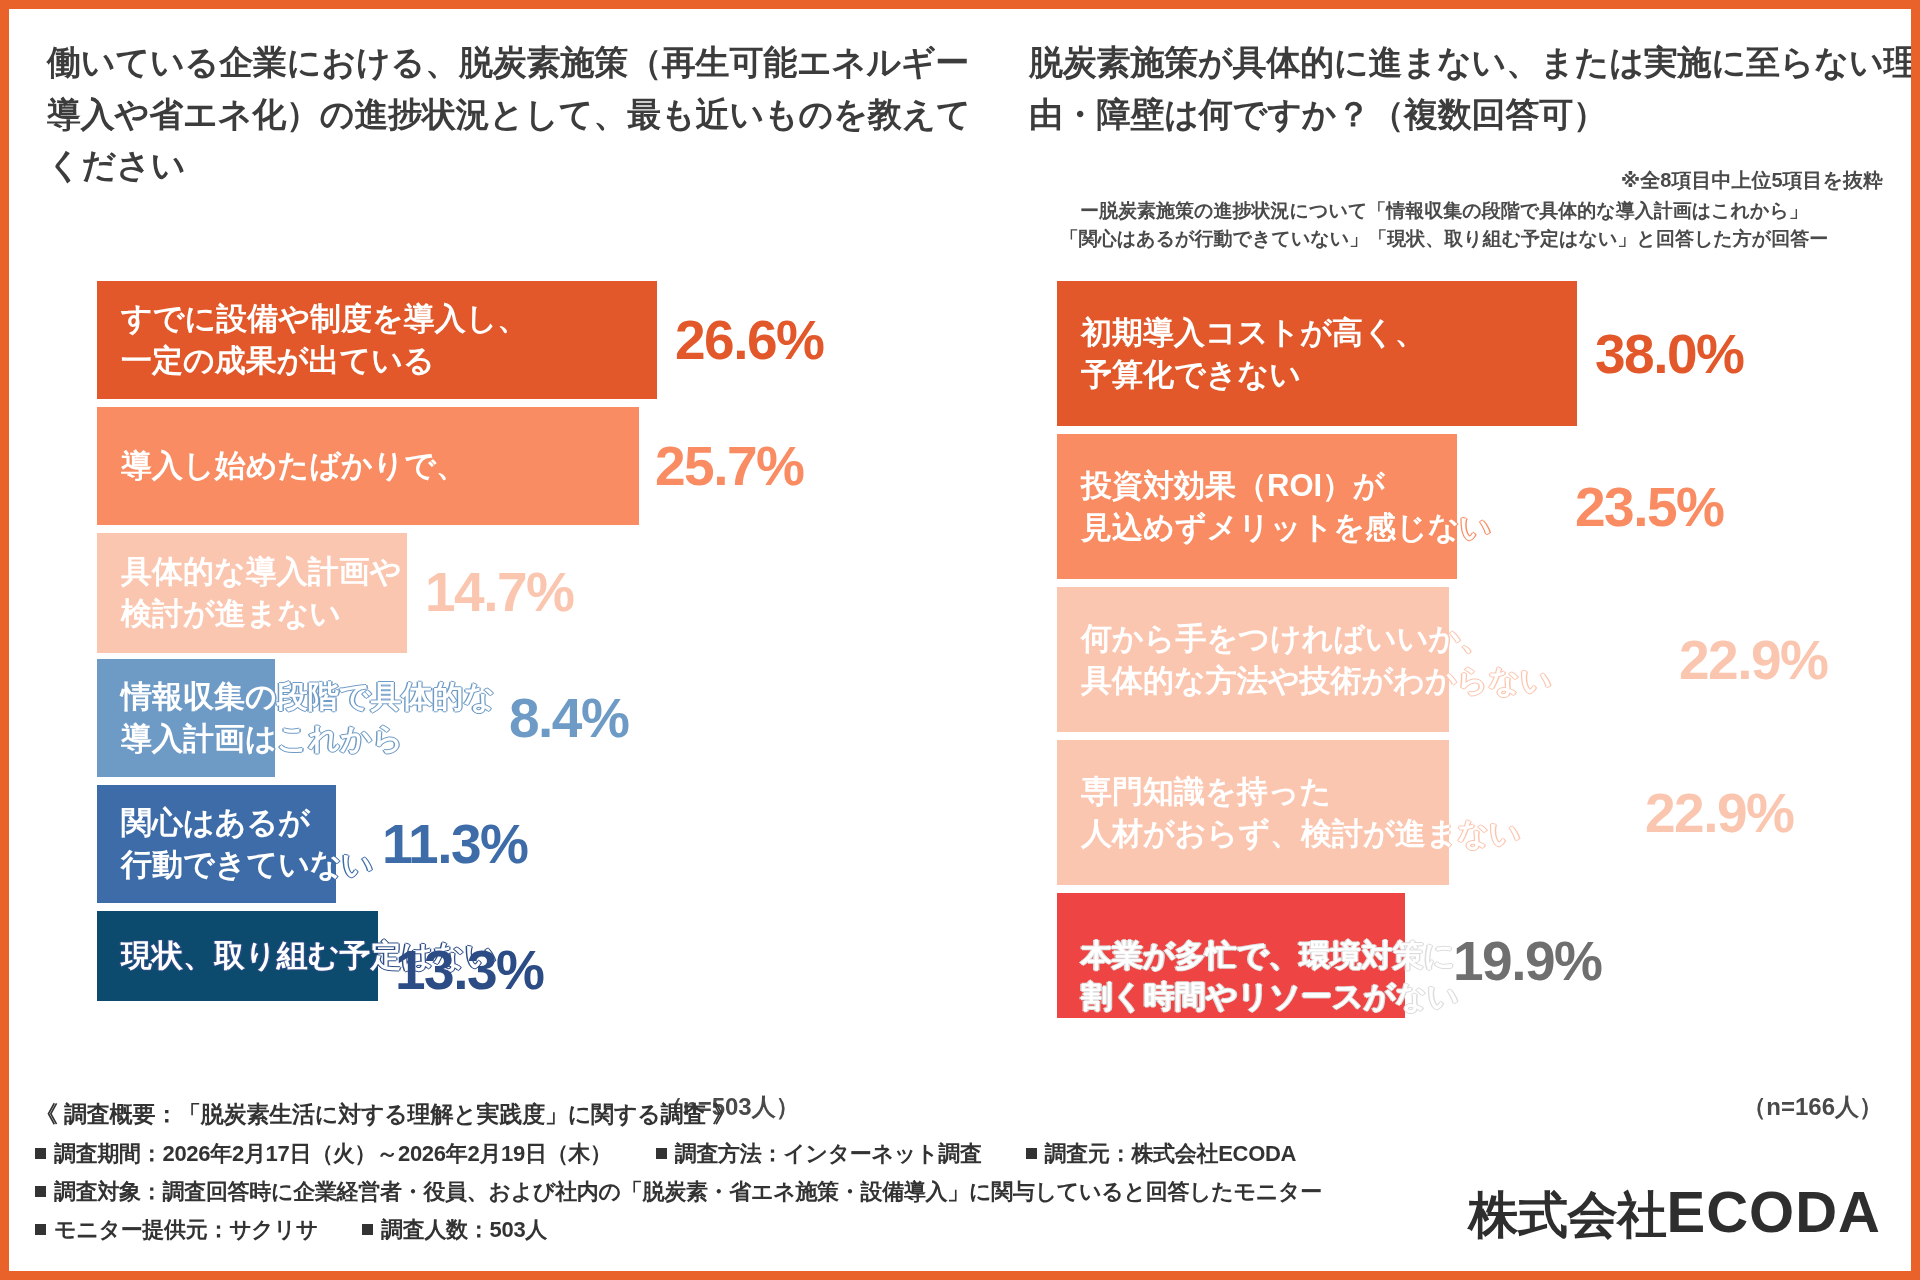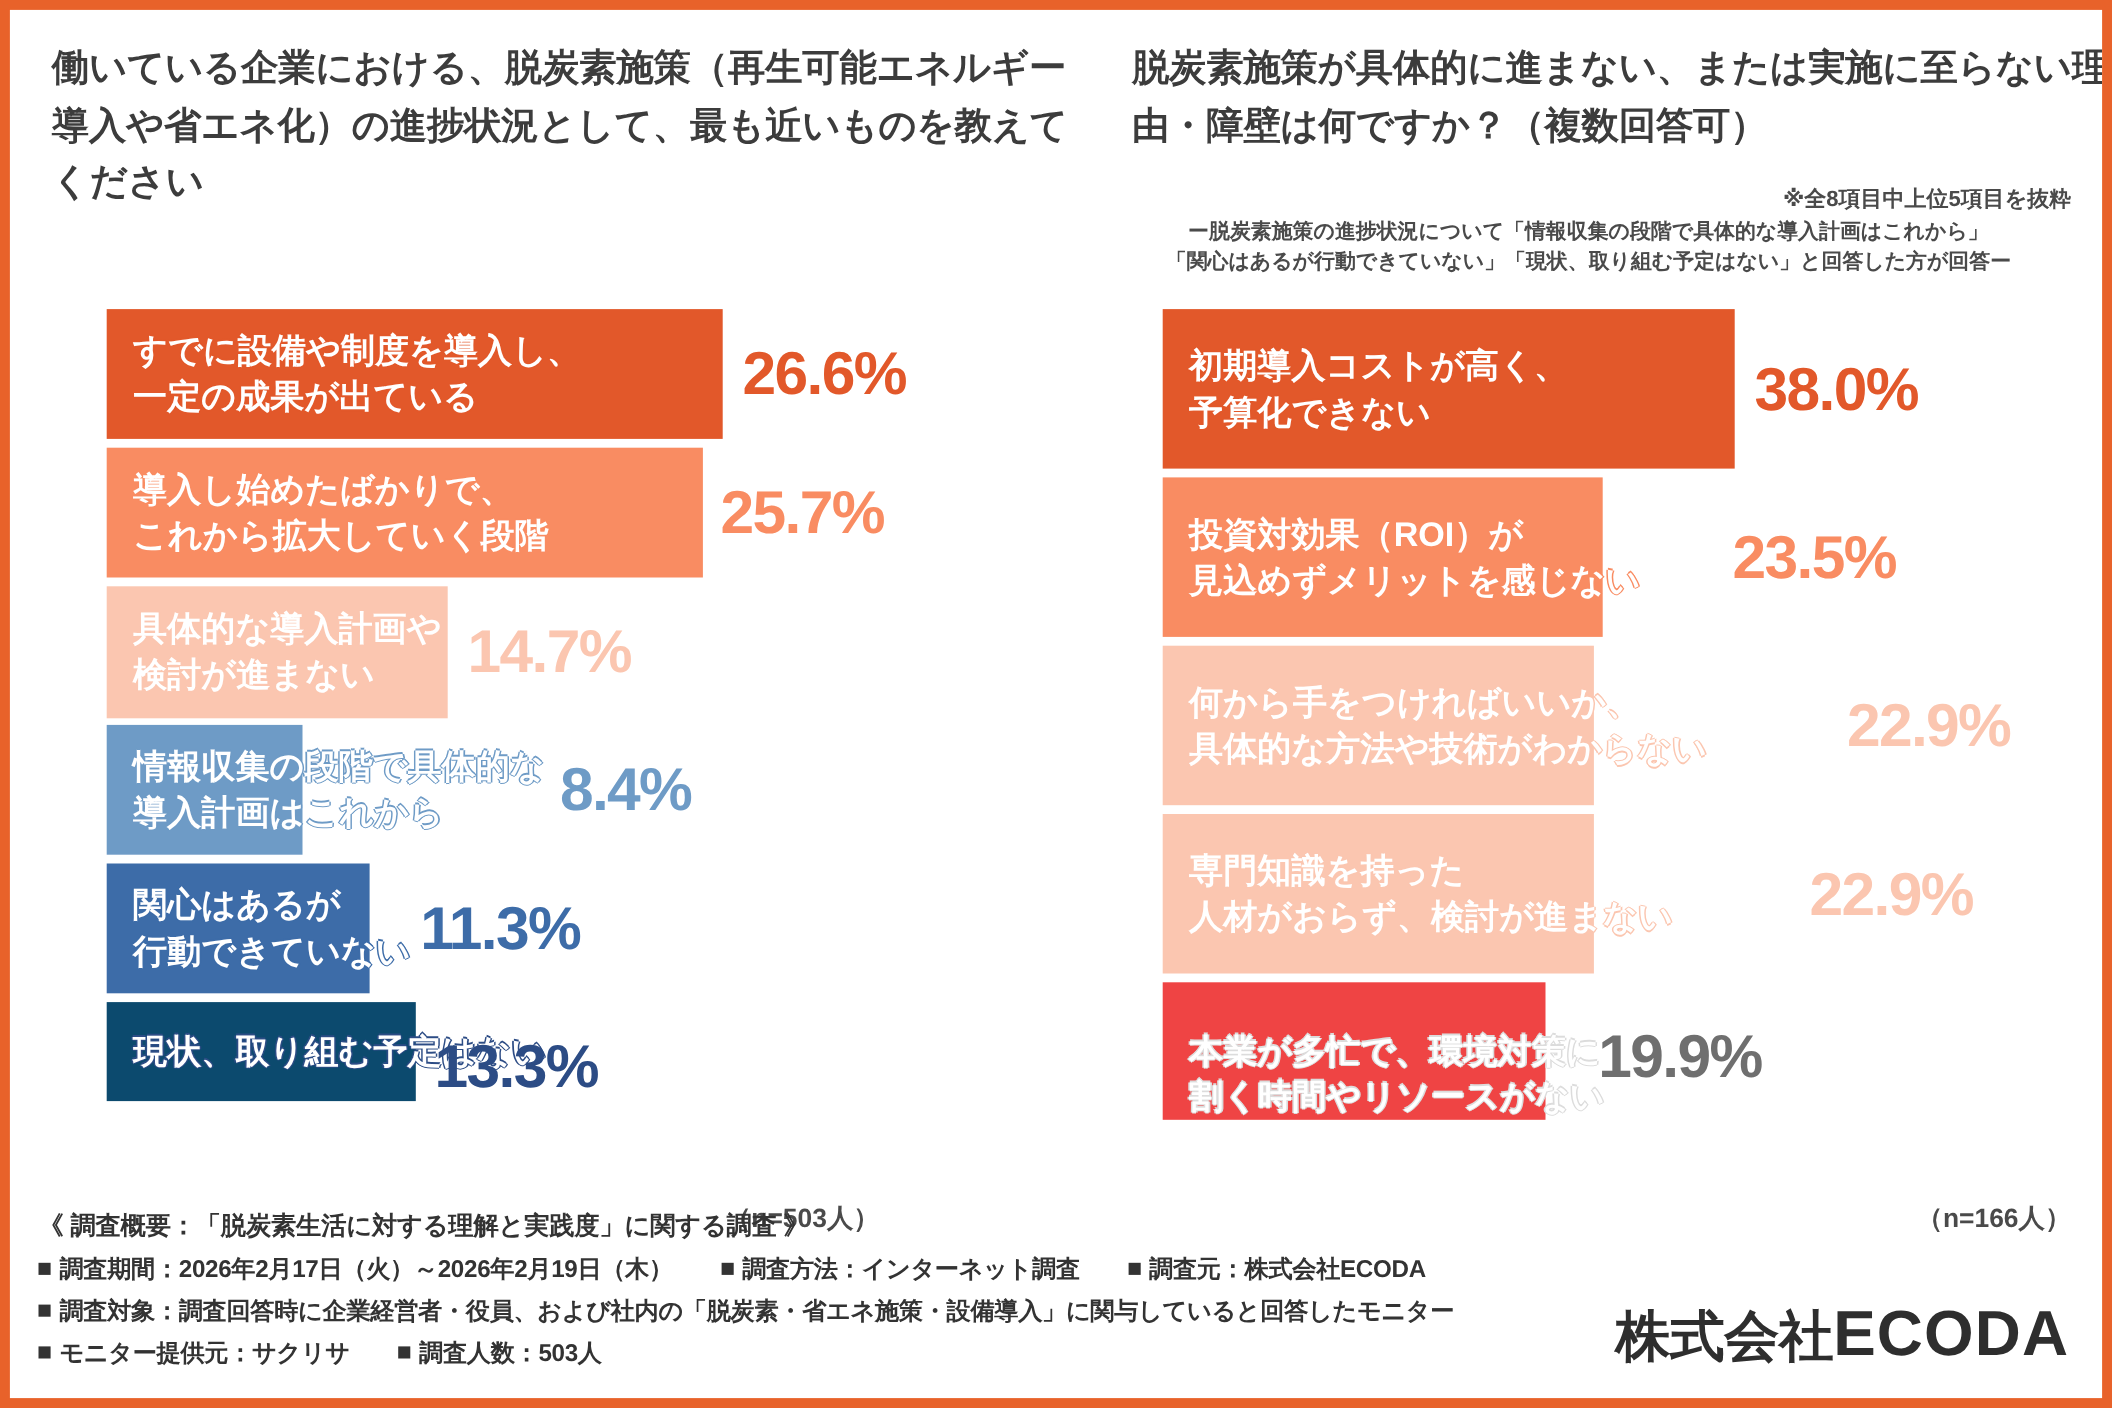--- a/index.html
+++ b/index.html
@@ -151,21 +151,20 @@
             <div>すでに設備や制度を導入し、</div>
             <div>一定の成果が出ている</div>
           </div>
         </div>
         <div class="bar-value" style="left: 578px; color: rgb(226, 88, 42);">26.6%</div>
       </div>
       <div class="bar-row" style="height: 118px;">
         <div class="bar" style="width: 542px; height: 118px; background: rgb(249, 140, 98); overflow: visible;">
           <div class="bar-label" style="text-shadow: rgb(249, 140, 98) -1.4px 0px, rgb(249, 140, 98) 1.4px 0px, rgb(249, 140, 98) 0px -1.4px, rgb(249, 140, 98) 0px 1.4px;">
             <div>導入し始めたばかりで、</div>
-            <div>これから拡大していく段階</div>
           </div>
         </div>
         <div class="bar-value" style="left: 558px; color: rgb(249, 140, 98);">25.7%</div>
       </div>
       <div class="bar-row" style="height: 118px;">
         <div class="bar" style="width: 310px; height: 120px; background: rgb(251, 198, 176); overflow: visible;">
           <div class="bar-label" style="text-shadow: rgb(251, 198, 176) -1.4px 0px, rgb(251, 198, 176) 1.4px 0px, rgb(251, 198, 176) 0px -1.4px, rgb(251, 198, 176) 0px 1.4px;">
             <div>具体的な導入計画や</div>
             <div>検討が進まない</div>
           </div>

